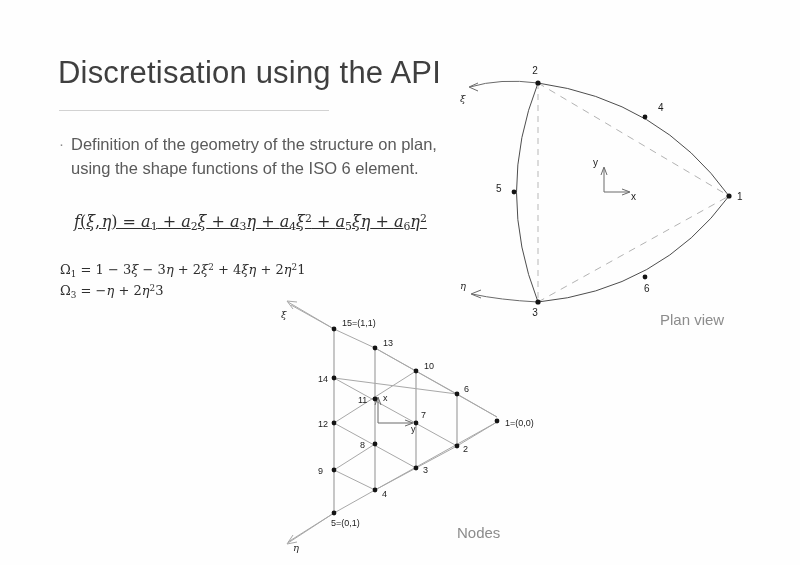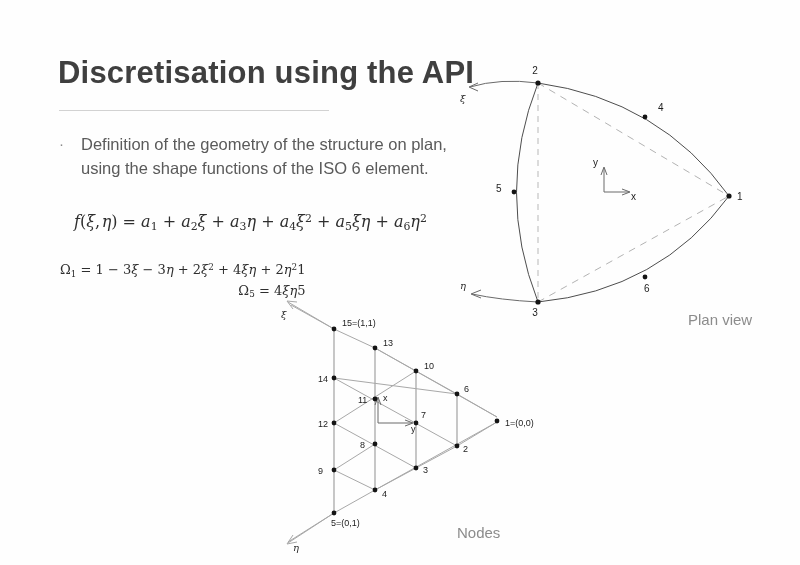--- a/index.html
+++ b/index.html
@@ -23,21 +23,21 @@
     height: 565px;
     background: #fefefe;
   }
 
   
   .slide-title {
     position: absolute;
     left: 58px;
     top: 55px;
     font-size: 31px;
-    font-weight: 700;
+    font-weight: 400;
     color: #3f3f3f;
     letter-spacing: 0.2px;
     white-space: nowrap;
   }
   .title-rule {
     position: absolute;
     left: 59px;
     top: 110px;
     width: 270px;
     height: 1px;
@@ -53,62 +53,62 @@
   }
   .bullet-mark {
     position: absolute;
     left: 0;
     top: 4px;
     font-size: 15px;
     color: #8a8a8a;
     line-height: 1;
   }
   .bullet-text {
-    margin-left: 22px;
+    margin-left: 12px;
     font-size: 16.5px;
     line-height: 24px;
     color: #5a5a5a;
   }
 
   
   .eq-main {
     position: absolute;
     left: 74px;
     top: 212px;
     font-family: "DejaVu Serif", serif;
     font-size: 16px;
     color: #2e2e2e;
     white-space: nowrap;
+    text-decoration: underline;
   }
   .eq-list {
     position: absolute;
     left: 60px;
     top: 262px;
     font-family: "DejaVu Serif", serif;
     font-size: 13px;
     color: #2e2e2e;
-    text-align: right;
   }
   .eq-list .eq-row {
     height: 21px;
     white-space: nowrap;
   }
   i.v { font-style: italic; }
   sub.s { font-size: 0.68em; vertical-align: -0.26em; font-style: normal;}
   sup.p { font-size: 0.68em; vertical-align: 0.48em; font-style: normal;}
   .gk { font-family: "DejaVu Serif", serif; font-style: italic; }
 
   
   .caption {
     position: absolute;
     font-size: 15px;
     color: #8c8c8c;
     white-space: nowrap;
   }
-  #caption-plan { left: 660px; top: 311px; margin-left: 28px; }
+  #caption-plan { left: 660px; top: 311px; }
   #caption-nodes { left: 457px; top: 524px; }
 
   
   #figures {
     position: absolute;
     left: 0; top: 0;
     width: 800px;
     height: 565px;
     pointer-events: none;
   }
@@ -162,21 +162,22 @@
 
   <div class="eq-list">
     <div class="eq-row">
       Ω<sub class="s">1</sub> = 1 − 3<span class="gk">ξ</span>
       − 3<span class="gk">η</span>
       + 2<span class="gk">ξ</span><sup class="p">2</sup>
       + 4<span class="gk">ξ</span><span class="gk">η</span>
       + 2<span class="gk">η</span><sup class="p">2</sup>1
     </div>
     <div class="eq-row">
-      Ω<sub class="s">5</sub> = 4<span class="gk">ξ</span><span class="gk">η</span>5
+      Ω<sub class="s">3</sub> = −<span class="gk">η</span>
+      + 2<span class="gk">η</span><sup class="p">2</sup>3
     </div>
   </div>
 
   <div class="caption" id="caption-plan">Plan view</div>
 
   <div class="caption" id="caption-nodes">Nodes</div>
 
   <svg id="figures" viewBox="0 0 800 565">
 
     <g>

